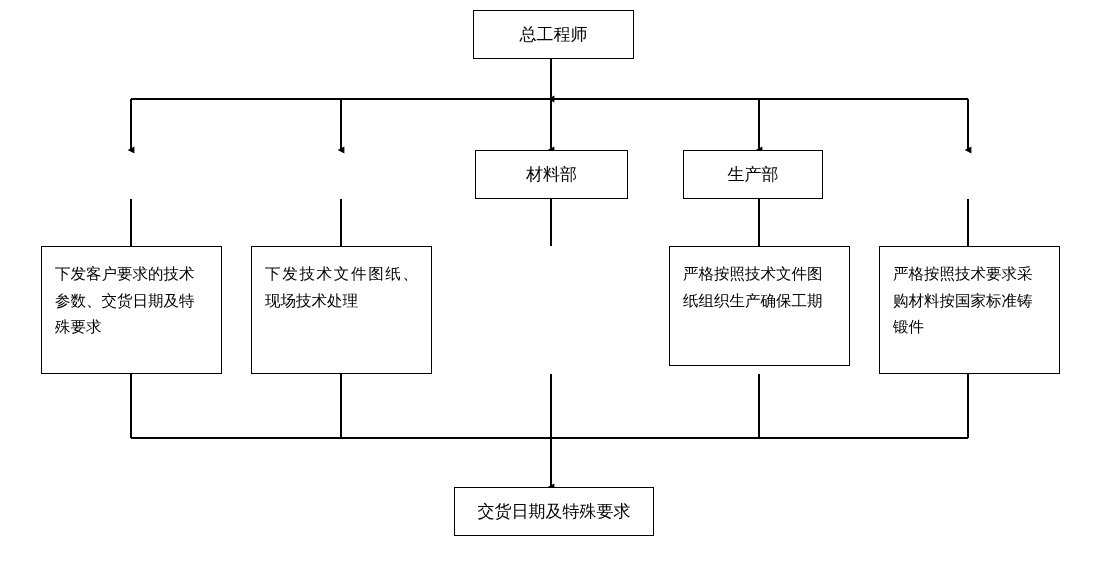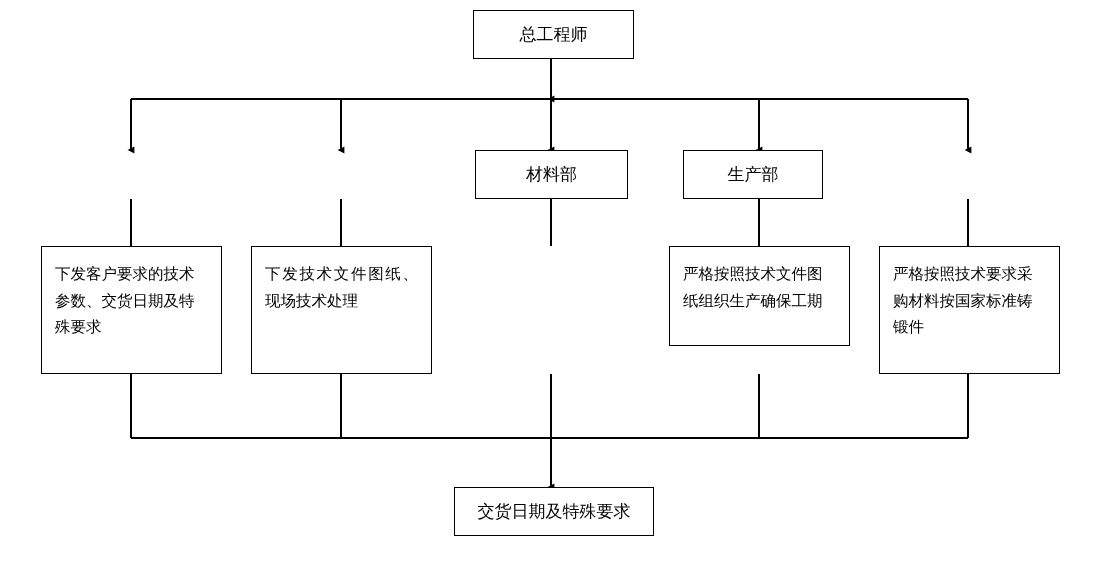--- a/index.html
+++ b/index.html
@@ -117,21 +117,21 @@
 
   <div class="node-box top-align" style="left:41px; top:246px; width:181px; height:128px;">
     <div class="desc-text">下发客户要求的技术参数、交货日期及特殊要求</div>
   </div>
 
   <div class="node-box top-align" style="left:251px; top:246px; width:181px; height:128px;">
     <div class="desc-text justify-first">下发技术文件图纸、现场技术处理</div>
   </div>
 
 
-  <div class="node-box top-align" style="left:669px; top:246px; width:181px; height:100px;">
+  <div class="node-box top-align" style="left:669px; top:246px; width:181px; height:120px;">
     <div class="desc-text">严格按照技术文件图纸组织生产确保工期</div>
   </div>
 
   <div class="node-box top-align" style="left:879px; top:246px; width:181px; height:128px;">
     <div class="desc-text">严格按照技术要求采购材料按国家标准铸锻件</div>
   </div>
 
   <div class="node-box" style="left:454px; top:487px; width:200px; height:49px;">
     <span class="node-label">交货日期及特殊要求</span>
   </div>

